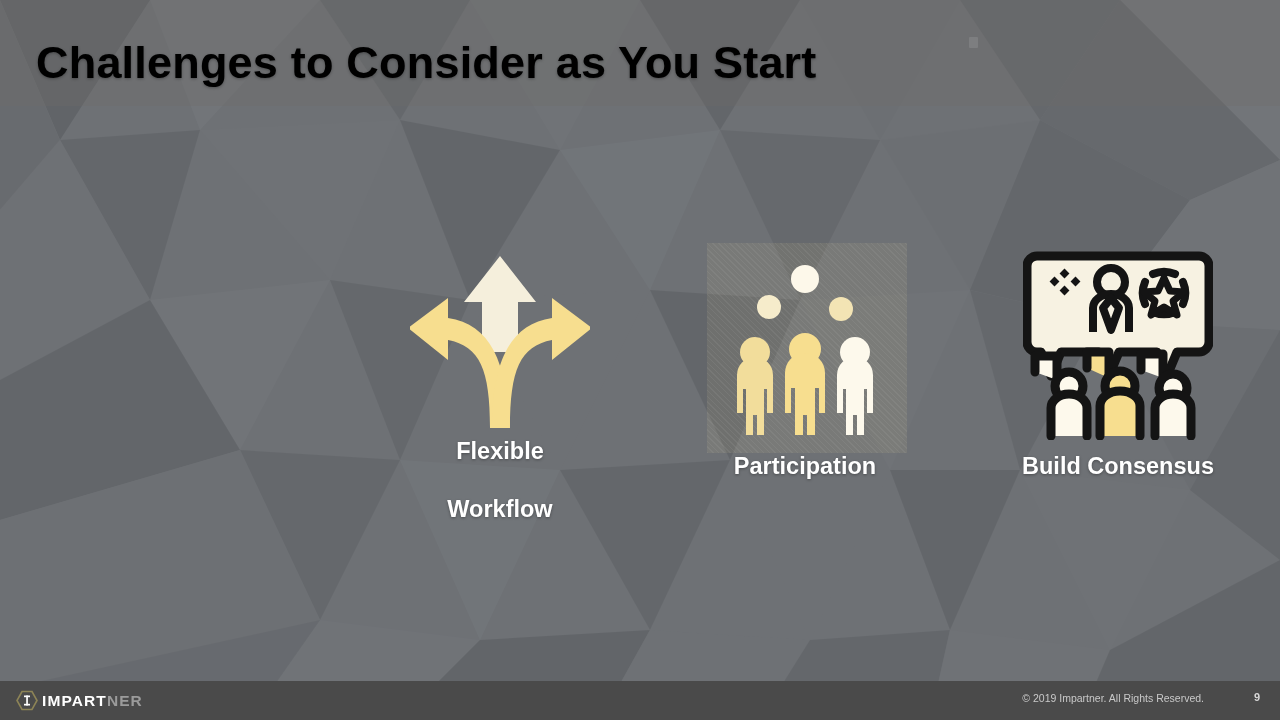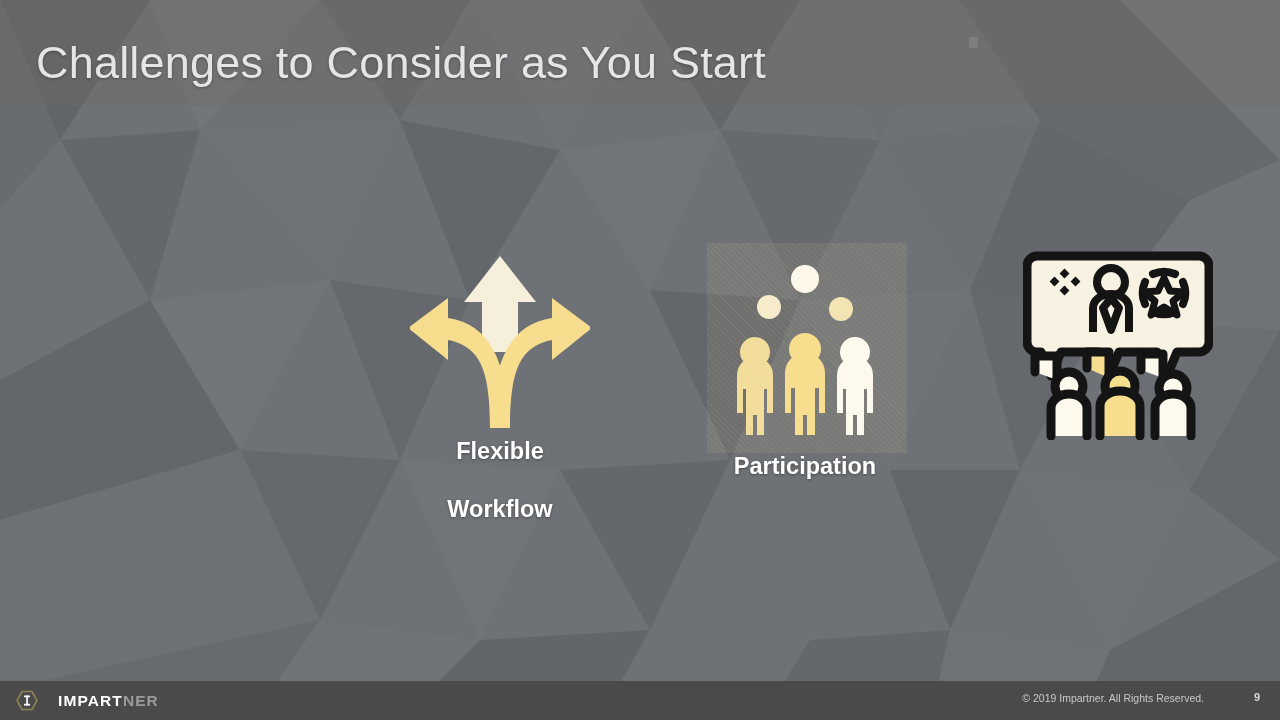--- a/index.html
+++ b/index.html
@@ -35,22 +35,22 @@
     background: rgba(110, 108, 104, 0.28);
     pointer-events: none;
   }
 
   .slide-title {
     position: absolute;
     left: 36px;
     top: 34px;
     font-size: 45px;
     line-height: 58px;
-    font-weight: 400;
-    color: #e5e5e5;
+    font-weight: 700;
+    color: #000000;
     letter-spacing: 0.2px;
     white-space: nowrap;
     text-shadow: 0 1px 3px rgba(0,0,0,0.30);
   }
 
   
   .columns {
     position: absolute;
     left: 0;
     top: 240px;
@@ -115,21 +115,21 @@
     width: 1280px;
     height: 39px;
     background: #4a4a4a;
   }
   .footer-logo {
     position: absolute;
     left: 16px;
     top: 690px;
     display: flex;
     align-items: center;
-    gap: 20px;
+    gap: 4px;
   }
   .logo-word {
     font-size: 15.5px;
     font-weight: bold;
     letter-spacing: 1.1px;
   }
   .logo-word .bright { color: #ffffff; }
   .logo-word .dim { color: #9b9b9b; }
 
   .footer-copy {
@@ -327,20 +327,21 @@
             </g>
 
             <g fill="#fdf9ec">
               <path d="M118,130 v-16 h22 v24"></path>
               <circle cx="150" cy="148" r="14"></circle>
               <path d="M132,196 v-28 a18,14 0 0 1 36,0 v28"></path>
             </g>
           </g>
         </svg>
       </div>
+      <div class="col-label">Build Consensus</div>
     </div>
 
   </div>
 
   <div class="footer-bar"></div>
 
   <div class="footer-logo">
     <svg width="22" height="21" viewBox="0 0 22 21">
       <polygon points="6,1.5 16,1.5 21,10.5 16,19.5 6,19.5 1,10.5" fill="none" stroke="#8d8456" stroke-width="1.6"></polygon>
       <rect x="8" y="5.5" width="6" height="1.7" fill="#ffffff"></rect>

